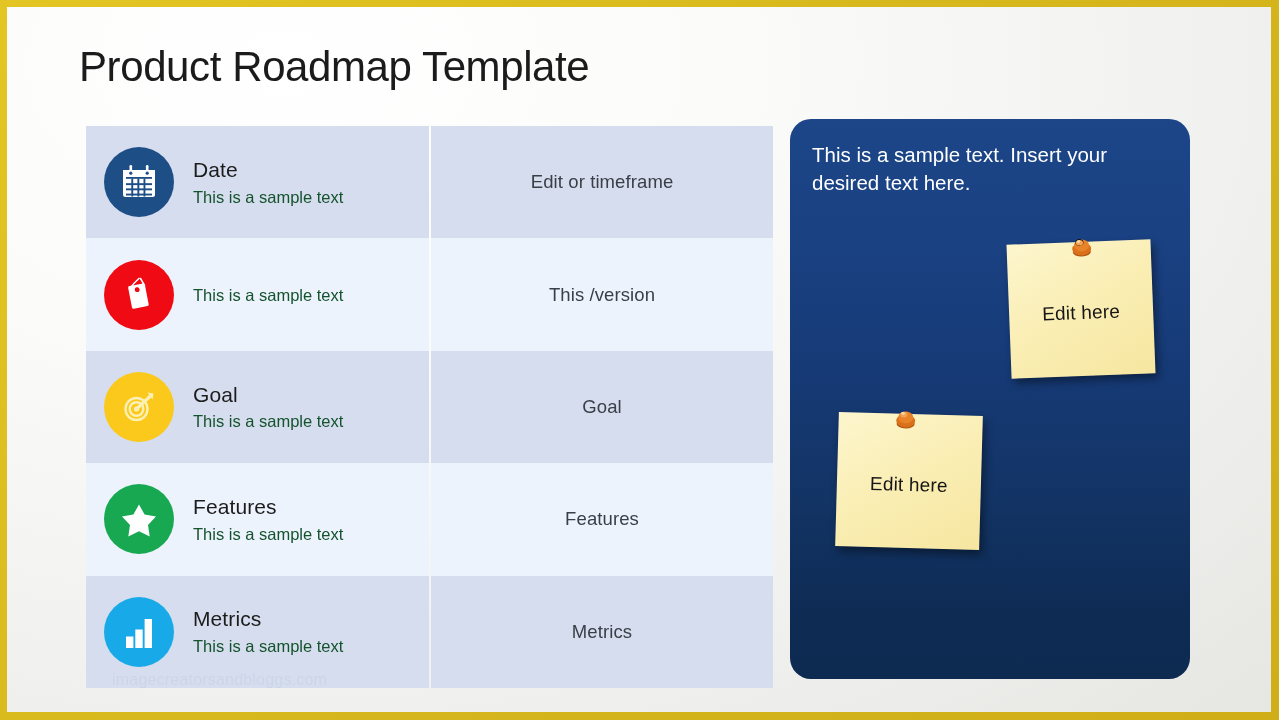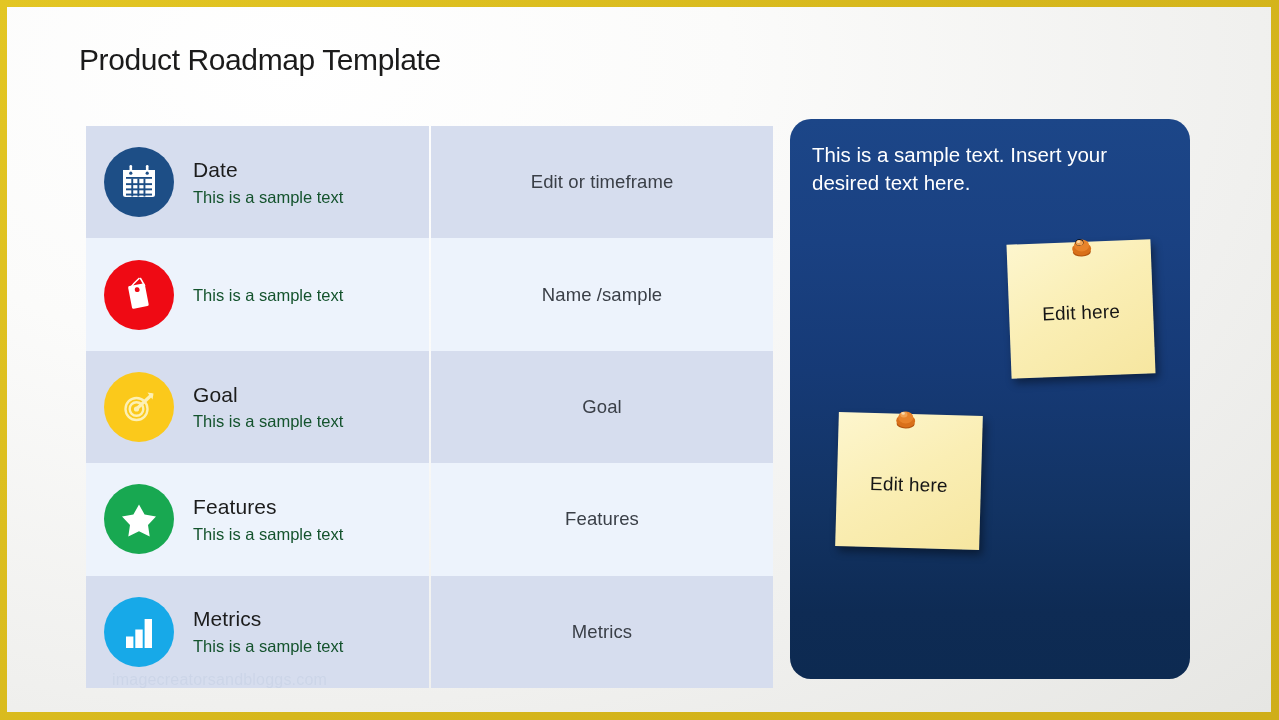--- a/index.html
+++ b/index.html
@@ -33,21 +33,21 @@
     background:
       radial-gradient(ellipse at 22% 8%, #ffffff 0%, #fbfbfa 32%, #f0f0ee 70%, #e6e6e3 100%);
     overflow: hidden;
   }
 
   
   .slide-title {
     position: absolute;
     left: 72px;
     top: 36px;
-    font-size: 30px;
+    font-size: 42px;
     font-weight: 400;
     letter-spacing: -0.4px;
     color: #1b1b1b;
     white-space: nowrap;
   }
 
   
   .watermark {
     position: absolute;
     left: 73px;
@@ -254,21 +254,21 @@
                 <rect x="11.5" y="9.5" width="17" height="23" rx="1.6" fill="#ffffff"></rect>
                 <circle cx="20" cy="14.5" r="2.4" fill="#ef0a14"></circle>
               </g>
             </svg>
           </div>
           <div class="rm-textblock">
             <div class="rm-sub">This is a sample text</div>
           </div>
         </div>
         <div class="rm-right">
-          <span class="rm-right-label">Name  /sample</span>
+          <span class="rm-right-label">This  /version</span>
         </div>
       </div>
 
       <div class="rm-row shade-dark">
         <div class="rm-left">
           <div class="rm-icon" style="background:#fbc91b">
             <svg width="42" height="42" viewBox="0 0 42 42">
               <g fill="none" stroke="#fdf0b4" stroke-width="2.4">
                 <circle cx="18.5" cy="23" r="11"></circle>
                 <circle cx="18.5" cy="23" r="6.8"></circle>

